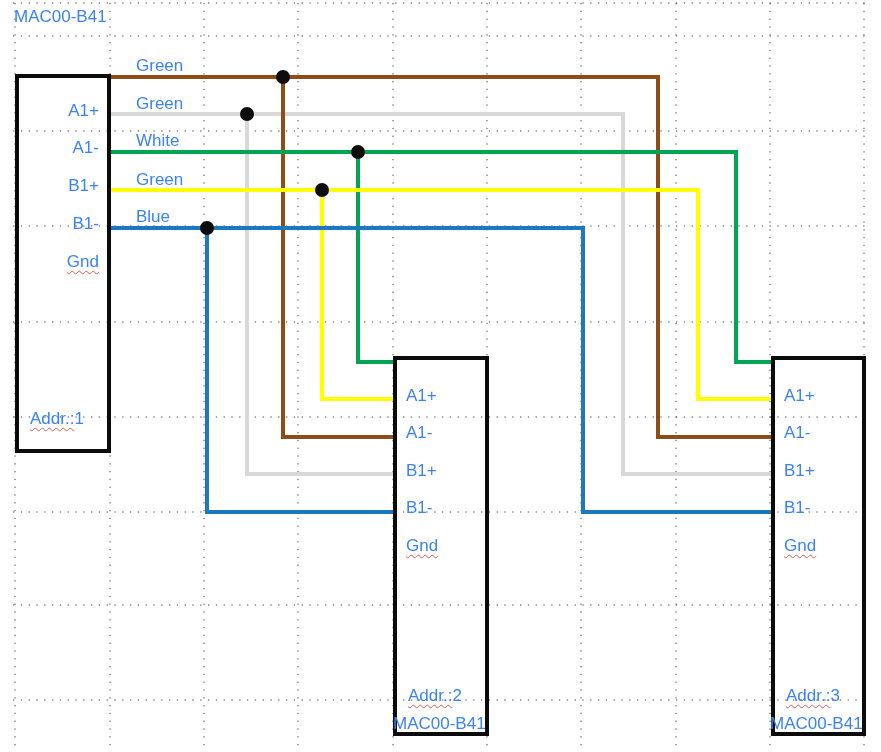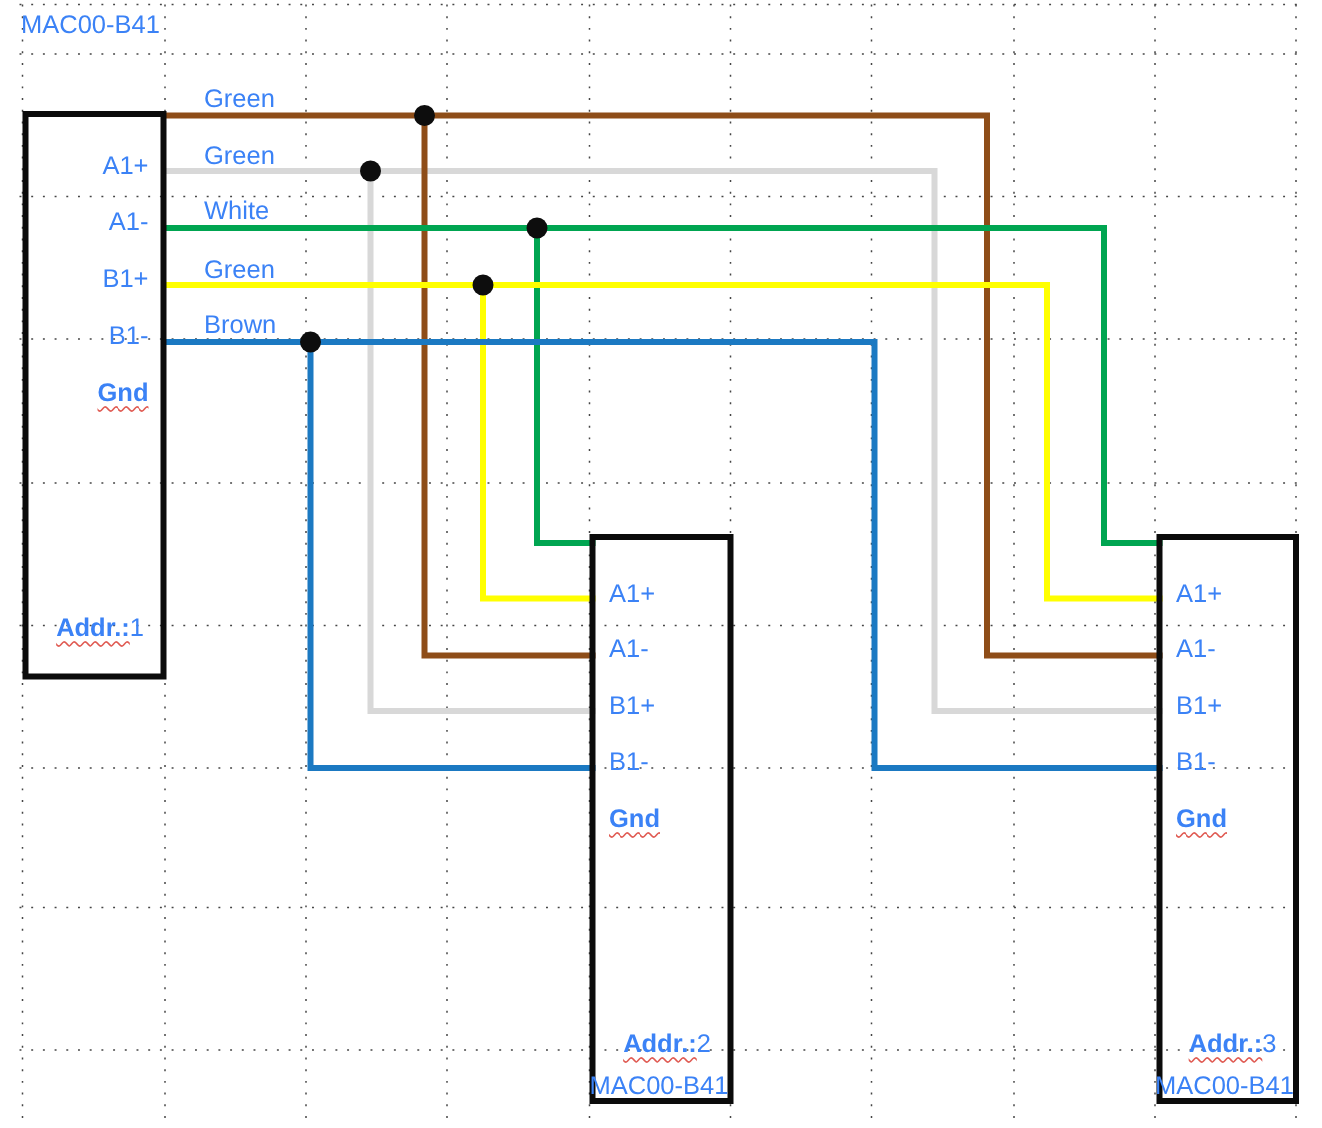--- a/index.html
+++ b/index.html
@@ -20,37 +20,36 @@
   #box1 .pin{right:8px;text-align:right;}
   #box2 .pin,#box3 .pin{left:9px;}
   #box1 .p1{top:23px}#box1 .p2{top:60px}#box1 .p3{top:98px}#box1 .p4{top:136px}#box1 .p5{top:174px}
   #box2 .p1,#box3 .p1{top:26px}
   #box2 .p2,#box3 .p2{top:63px}
   #box2 .p3,#box3 .p3{top:101px}
   #box2 .p4,#box3 .p4{top:138px}
   #box2 .p5,#box3 .p5{top:176px}
   .addr{
     position:absolute;left:11px;right:11px;height:20px;line-height:20px;font-size:17px;
-    display:flex;justify-content:flex-end;
+    display:flex;justify-content:flex-start;
   }
   #box1 .addr{top:331px;}
   #box2 .addr,#box3 .addr{top:326px;}
   .title{position:absolute;font-size:17px;height:22px;line-height:22px;white-space:nowrap;}
   #t1{left:14px;top:6px;}
   #t2{left:393px;top:713px;}
   #t3{left:770px;top:713px;}
   .wire-label{position:absolute;left:136px;height:20px;line-height:20px;font-size:17px;}
   #wl0{top:56px}#wl1{top:94px}#wl2{top:131px}#wl3{top:170px}#wl4{top:207px}
   .sp{
     text-decoration-line:underline;
     text-decoration-style:wavy;
     text-decoration-color:#e05a52;
     text-decoration-thickness:1px;
     text-underline-offset:3px;
-    font-weight:bold;
   }
 </style>
 </head>
 <body>
 
 <div class="canvas">
 
   <svg id="diagram-svg">
       <line x1="15" y1="3" x2="15" y2="750" stroke="#454545" stroke-width="1" stroke-dasharray="1.3 6.5"></line>
       <line x1="110" y1="3" x2="110" y2="750" stroke="#454545" stroke-width="1" stroke-dasharray="1.3 6.5"></line>
@@ -87,21 +86,21 @@
       <circle cx="322" cy="190" r="7" fill="#0d0d0d"></circle>
       <circle cx="207" cy="228" r="7" fill="#0d0d0d"></circle>
     </svg>
 
   <div class="title" id="t1">MAC00-B41</div>
 
   <div class="wire-label" id="wl0">Green</div>
   <div class="wire-label" id="wl1">Green</div>
   <div class="wire-label" id="wl2">White</div>
   <div class="wire-label" id="wl3">Green</div>
-  <div class="wire-label" id="wl4">Brown</div>
+  <div class="wire-label" id="wl4">Blue</div>
 
   <div class="box" id="box1">
     <span class="pin p1">A1+</span>
     <span class="pin p2">A1-</span>
     <span class="pin p3">B1+</span>
     <span class="pin p4">B1-</span>
     <span class="pin p5 sp">Gnd</span>
     <div class="addr">
       <span class="sp">Addr.:</span>
       <span>1</span>

